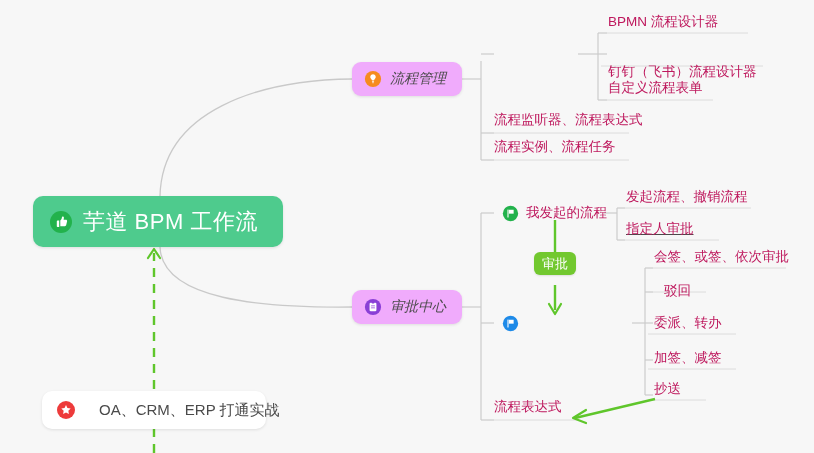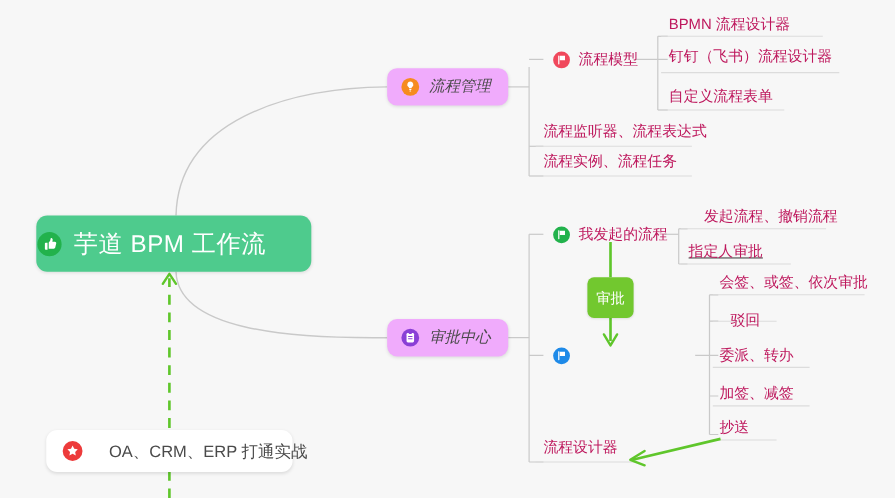--- a/index.html
+++ b/index.html
@@ -13,21 +13,21 @@
   #canvas{position:absolute;left:0;top:0;width:814px;height:453px;}
   svg#wires{position:absolute;left:0;top:0;width:814px;height:453px;pointer-events:none;}
 
   .node{position:absolute;box-sizing:border-box;white-space:nowrap;display:flex;align-items:center;}
 
   
   .root{
     left:33px;top:196px;width:250px;height:51px;
     background:#4ECB8D;border-radius:10px;
     box-shadow:0 1px 3px rgba(0,0,0,.10);
-    padding-left:0;gap:10px;text-align:center;
+    padding-left:16px;gap:10px;text-align:center;
   }
   .root .label{color:#ffffff;font-size:22px;letter-spacing:.5px;}
 
   
   .card{
     background:#f0abfc;border-radius:9px;
     box-shadow:0 1px 3px rgba(0,0,0,.10);
     height:34px;padding:0 16px 0 12px;gap:8px;font-style:italic;
   }
   .card .label{color:#4a4a4a;font-size:14px;}
@@ -37,21 +37,21 @@
   
   .leaf{
     height:28px;padding:0 8px;gap:7px;
     color:#4a4a4a;font-size:13.5px;
     background:transparent;
   }
   .leaf .label{color:#be185d;font-size:13.5px;}
 
   
   .tag{
-    left:534px;top:252px;width:42px;height:37px;
+    left:534px;top:252px;width:42px;height:23px;
     background:#72C82F;border-radius:6px;
     justify-content:center;
     box-shadow:0 1px 2px rgba(0,0,0,.10);
   }
   .tag .label{color:#ffffff;font-size:13px;}
 
   
   .bottom-card{
     left:42px;top:391px;width:224px;height:38px;
     background:#ffffff;border-radius:10px;
@@ -148,35 +148,25 @@
       <svg width="18" height="18" viewBox="0 0 20 20">
         <circle cx="10" cy="10" r="9" fill="#F68B1F"></circle>
         <path d="M10 4.6a3.1 3.1 0 0 0-1.8 5.6c.35.26.55.63.55 1.05h2.5c0-.42.2-.79.55-1.05A3.1 3.1 0 0 0 10 4.6z" fill="#fff"></path>
         <rect x="8.75" y="12" width="2.5" height="1.1" rx=".5" fill="#fff"></rect>
         <rect x="9.1" y="13.6" width="1.8" height="1" rx=".5" fill="#fff"></rect>
       </svg>
     </span>
     <span class="label">流程管理</span>
   </div>
 
-  <div class="node leaf" style="left:494px;top:40px;">
-    <span class="ico">
-      <svg width="17" height="17" viewBox="0 0 20 20">
-        <circle cx="10" cy="10" r="9" fill="#F0485C"></circle>
-        <rect x="6.4" y="5.2" width="1.3" height="9.6" rx=".5" fill="#fff"></rect>
-        <path d="M8.1 5.6h5.6v4.6H8.1z" fill="#fff"></path>
-      </svg>
-    </span>
-    <span class="label">流程模型</span>
-  </div>
 
   <div class="node leaf" style="left:600px;top:8px;">
     <span class="label">BPMN 流程设计器</span>
   </div>
-  <div class="node leaf" style="left:600px;top:37px;align-items:center;">
+  <div class="node leaf" style="left:600px;top:58px;align-items:center;">
     <span class="label">钉钉（飞书）流程设计器</span>
   </div>
   <div class="node leaf" style="left:600px;top:74px;">
     <span class="label">自定义流程表单</span>
   </div>
 
   <div class="node leaf" style="left:486px;top:106px;">
     <span class="label">流程监听器、流程表达式</span>
   </div>
   <div class="node leaf" style="left:486px;top:133px;">
@@ -199,21 +189,21 @@
       <svg width="18" height="18" viewBox="0 0 20 20">
         <circle cx="10" cy="10" r="9" fill="#8A3FD6"></circle>
         <rect x="6.2" y="5.2" width="7.6" height="9.6" rx="1.4" fill="#fff"></rect>
         <rect x="8.4" y="4.2" width="3.2" height="2" rx=".8" fill="#8A3FD6"></rect>
         <rect x="7.6" y="8.3" width="4.8" height="1" rx=".5" fill="#8A3FD6"></rect>
         <rect x="7.6" y="10.5" width="4.8" height="1" rx=".5" fill="#8A3FD6"></rect>
       </svg>
     </span>
     <span class="label">审批中心</span>
   </div>
-  <div class="node leaf" style="left:632px;top:183px;">
+  <div class="node leaf" style="left:618px;top:183px;">
     <span class="label">发起流程、撤销流程</span>
   </div>
   <div class="node leaf" style="left:618px;top:215px;text-decoration:underline;">
     <span class="label">指定人审批</span>
   </div>
 
   <div class="node tag">
     <span class="label">审批</span>
   </div>
 
@@ -237,21 +227,21 @@
     <span class="label">委派、转办</span>
   </div>
   <div class="node leaf" style="left:646px;top:344px;">
     <span class="label">加签、减签</span>
   </div>
   <div class="node leaf" style="left:646px;top:375px;">
     <span class="label">抄送</span>
   </div>
 
   <div class="node leaf" style="left:486px;top:393px;">
-    <span class="label">流程设计器</span>
+    <span class="label">流程表达式</span>
   </div>
 
   <div class="node bottom-card">
     <span class="ico">
       <svg width="20" height="20" viewBox="0 0 20 20">
         <circle cx="10" cy="10" r="9" fill="#ED3B3B"></circle>
         <path d="M10 5.1l1.45 2.94 3.25.47-2.35 2.29.55 3.23L10 12.5l-2.9 1.53.55-3.23L5.3 8.51l3.25-.47z" fill="#fff"></path>
       </svg>
     </span>
     <span class="label">OA、CRM、ERP 打通实战</span>

